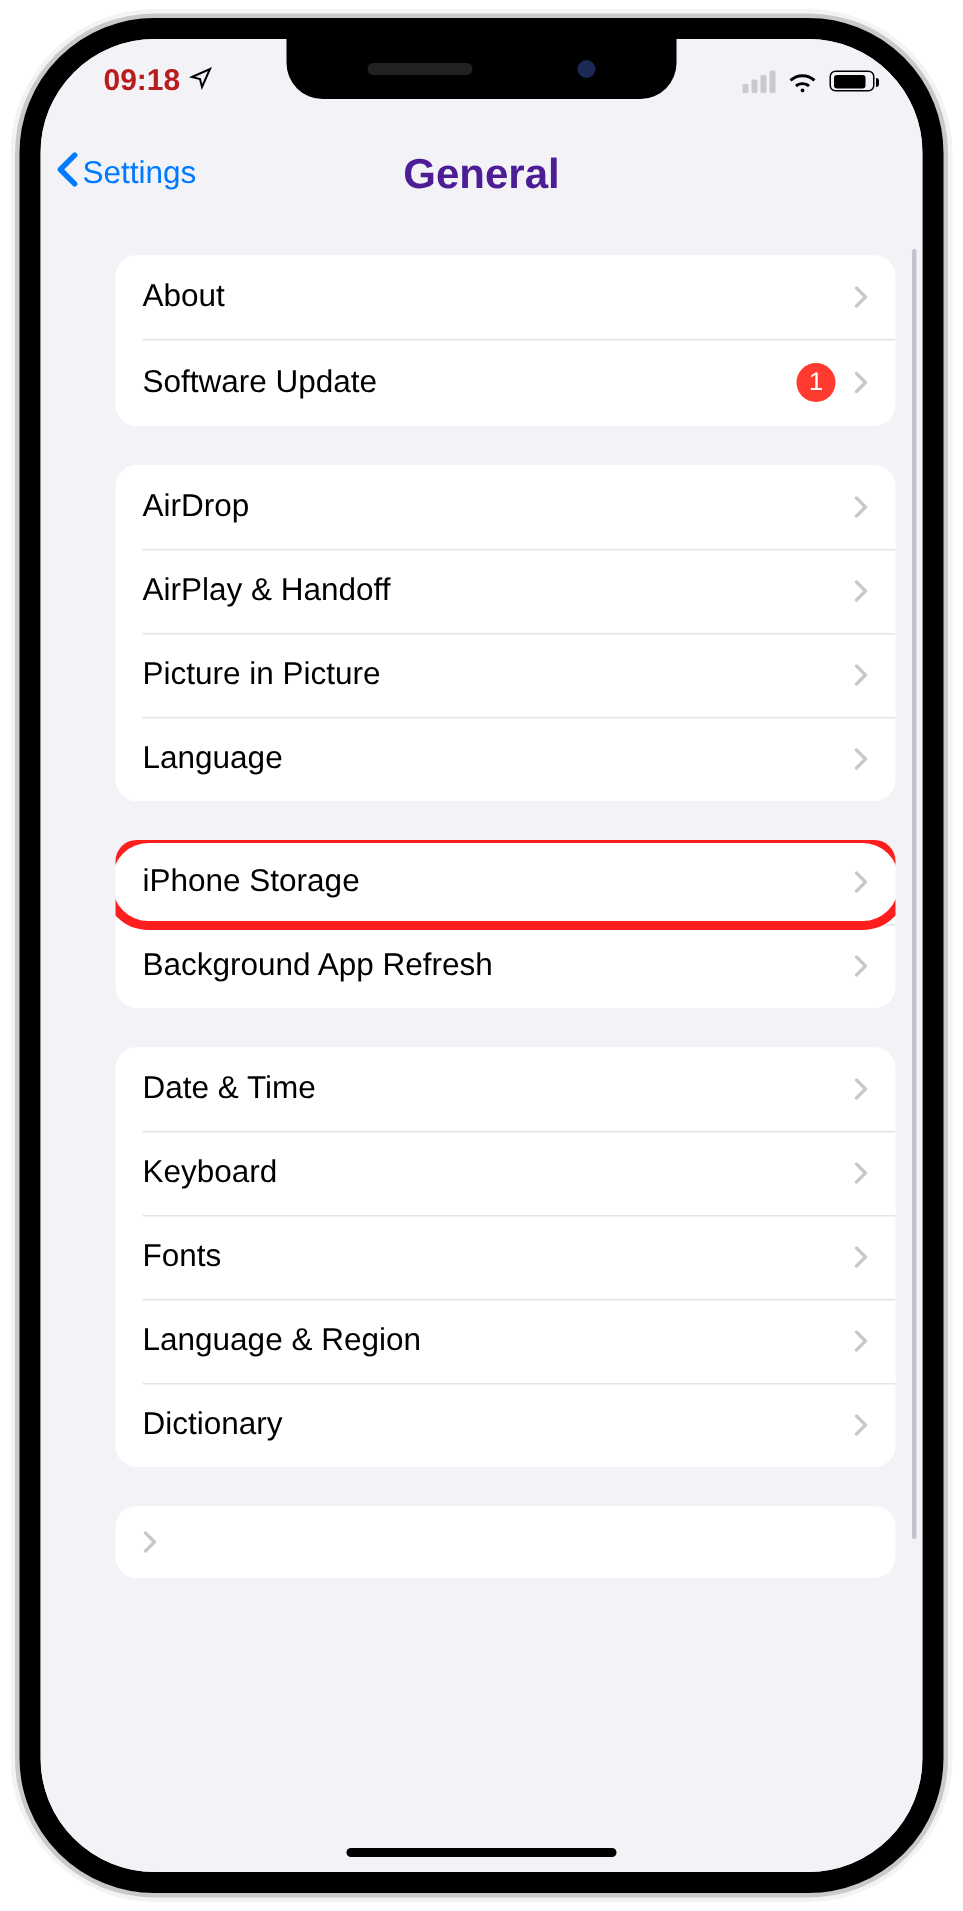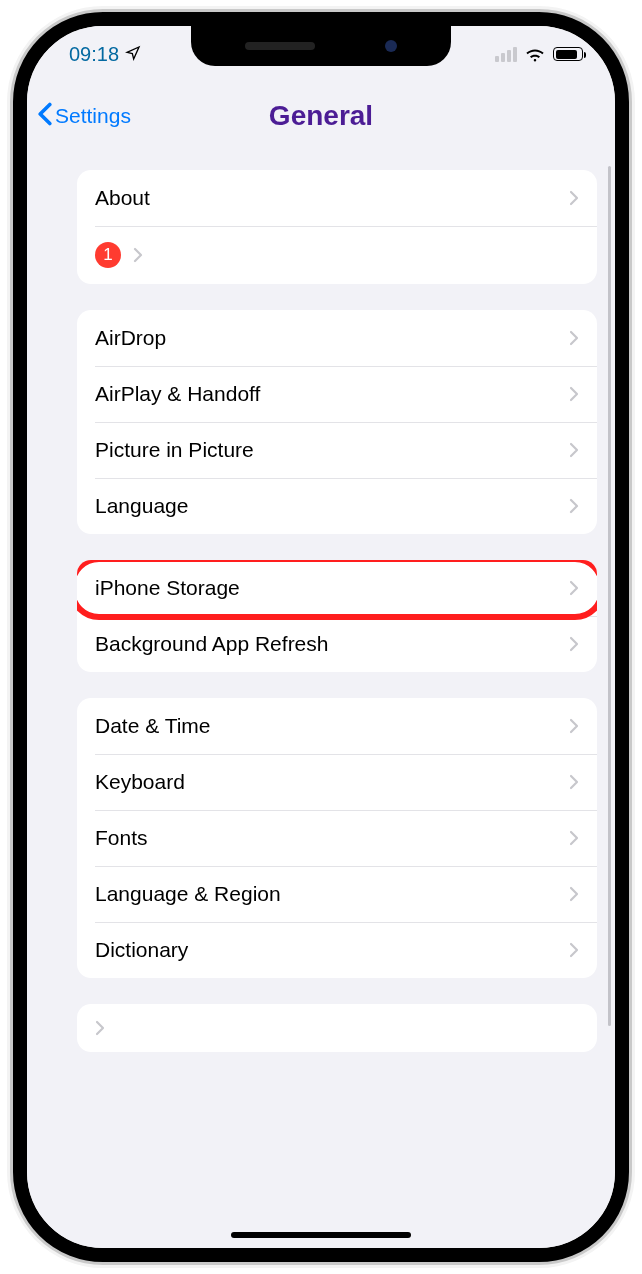--- a/index.html
+++ b/index.html
@@ -40,22 +40,22 @@
       position: absolute; inset: 0;
       background: #f2f2f7;
       overflow: hidden;
     }
     
     .statusbar {
       position: absolute; top: 0; left: 0; right: 0;
       height: 56px;
       display: flex; align-items: center; justify-content: space-between;
       padding: 0 28px;
-      font-weight: 400; font-size: 20px;
-      color: #0369a1;
+      font-weight: 700; font-size: 20px;
+      color: #b91c1c;
     }
     .sb-left { display: flex; align-items: center; gap: 6px; padding-left: 14px;}
     .sb-right { display: flex; align-items: center; gap: 8px; padding-right: 4px;}
     .cellular { display: flex; align-items: flex-end; gap: 2px; }
     .cellular span { width: 4px; background: #c9c9ce; border-radius: 1px; }
     .cellular span:nth-child(1){ height: 6px;}
     .cellular span:nth-child(2){ height: 9px;}
     .cellular span:nth-child(3){ height: 12px;}
     .cellular span:nth-child(4){ height: 15px;}
     .wifi svg { display:block; }
@@ -188,20 +188,21 @@
             <span>About</span>
             <span class="right">
               <span class="chevron">
                 <svg width="10" height="16" viewBox="0 0 10 16" fill="none" stroke="#c7c7cc" stroke-width="2.2" stroke-linecap="round" stroke-linejoin="round">
                   <polyline points="2,2 8,8 2,14"></polyline>
                 </svg>
               </span>
             </span>
           </div>
           <div class="row">
+            <span>Software Update</span>
             <span class="right">
               <span class="badge">1</span>
               <span class="chevron">
                 <svg width="10" height="16" viewBox="0 0 10 16" fill="none" stroke="#c7c7cc" stroke-width="2.2" stroke-linecap="round" stroke-linejoin="round">
                   <polyline points="2,2 8,8 2,14"></polyline>
                 </svg>
               </span>
             </span>
           </div>
         </div>

